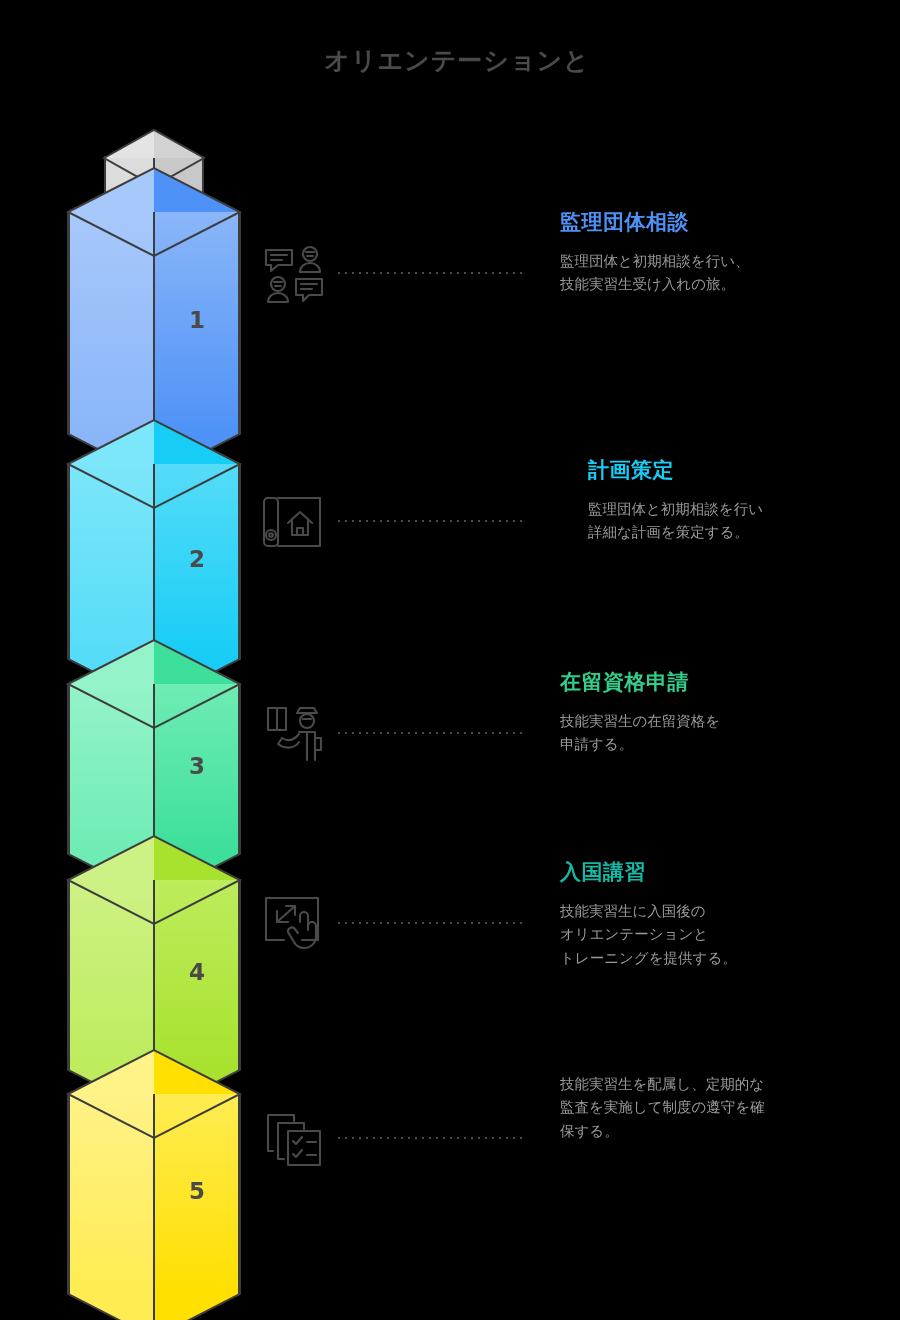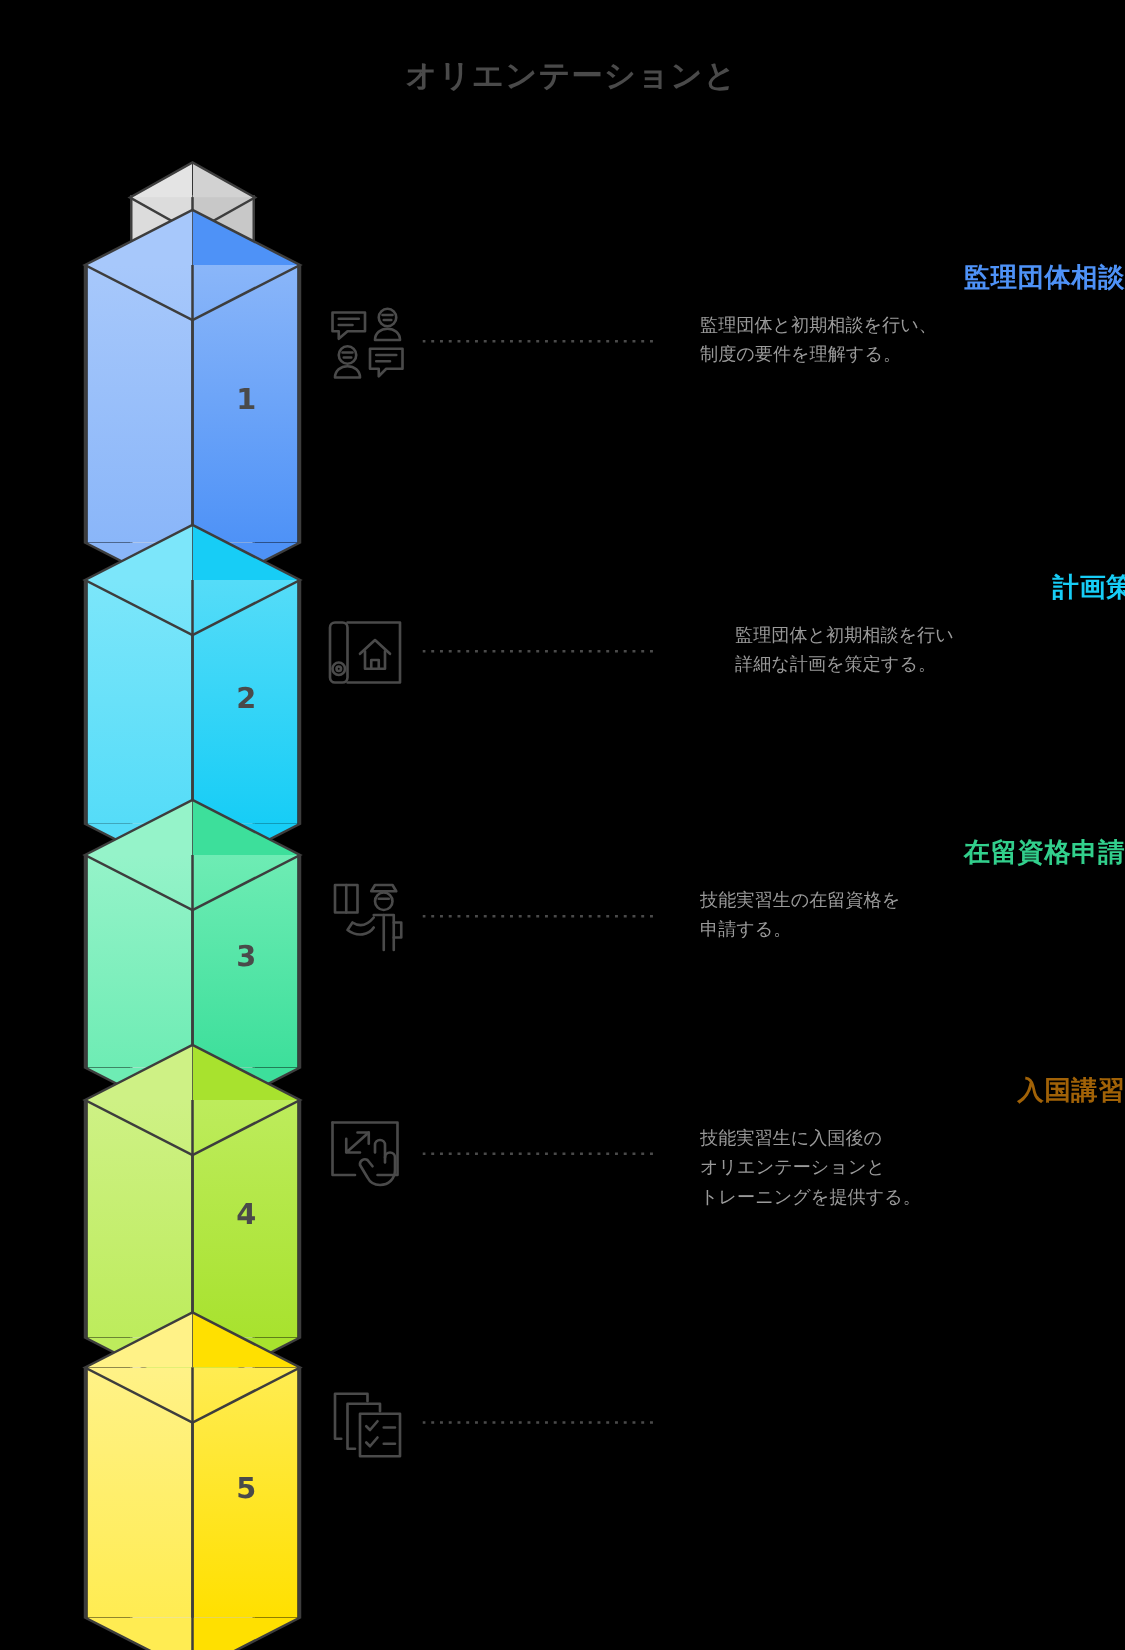--- a/index.html
+++ b/index.html
@@ -82,21 +82,20 @@
   .text-cell {
     position: absolute;
     left: 298px;
     width: 340px;
   }
   .step-title {
     font-size: 21px;
     font-weight: bold;
     margin: 0 0 14px 0;
     letter-spacing: 0.5px;
-    text-align: right;
   }
   .step-desc {
     font-size: 14.5px;
     line-height: 1.62;
     color: #9a9a9a;
     margin: 0;
     white-space: pre-line;
   }
 </style>
 </head>
@@ -252,21 +251,21 @@
       <path style="fill:none;stroke:#4a4a4a;stroke-width:2.1;stroke-linecap:round;stroke-linejoin:round" d="M12 40h8M13 44h6"></path>
       <path style="fill:none;stroke:#4a4a4a;stroke-width:2.1;stroke-linecap:round;stroke-linejoin:round" d="M6 60c0-5.5 4.5-9 10-9s10 3.5 10 9z"></path>
       <path style="fill:none;stroke:#4a4a4a;stroke-width:2.1;stroke-linecap:round;stroke-linejoin:round" d="M34 37h26v16H47l-6 6v-6h-7z"></path>
       <path style="fill:none;stroke:#4a4a4a;stroke-width:2.1;stroke-linecap:round;stroke-linejoin:round" d="M39 42h16M39 47h11"></path>
     </svg>
       </div>
       <div class="dots" style="top: 42px;"></div>
       <div class="text-cell" style="top: -22px;">
         <div class="step-title" style="color: rgb(78, 146, 247);">監理団体相談</div>
         <div class="step-desc">監理団体と初期相談を行い、
-制度の要件を理解する。</div>
+技能実習生受け入れの旅。</div>
       </div>
     </div>
     <div class="row" style="top: 478px;">
       <div class="icon-cell" style="top: 12px;">
         <svg width="64" height="64" viewBox="0 0 64 64">
       <path style="fill:none;stroke:#4a4a4a;stroke-width:2.1;stroke-linecap:round;stroke-linejoin:round" d="M6 8h6a4 4 0 0 1 4 4v40a4 4 0 0 1-4 4H6a4 4 0 0 1-4-4V12a4 4 0 0 1 4-4z"></path>
       <circle style="fill:none;stroke:#4a4a4a;stroke-width:2.1;stroke-linecap:round;stroke-linejoin:round" cx="9" cy="45" r="5"></circle>
       <circle style="fill:none;stroke:#4a4a4a;stroke-width:2.1;stroke-linecap:round;stroke-linejoin:round" cx="9" cy="45" r="1.8"></circle>
       <path style="fill:none;stroke:#4a4a4a;stroke-width:2.1;stroke-linecap:round;stroke-linejoin:round" d="M16 8h42v48H16"></path>
       <path style="fill:none;stroke:#4a4a4a;stroke-width:2.1;stroke-linecap:round;stroke-linejoin:round" d="M26 33l12-11 12 11"></path>
@@ -308,34 +307,37 @@
       <path style="fill:none;stroke:#4a4a4a;stroke-width:2.1;stroke-linecap:round;stroke-linejoin:round" d="M4 6h52v42H40"></path>
       <path style="fill:none;stroke:#4a4a4a;stroke-width:2.1;stroke-linecap:round;stroke-linejoin:round" d="M4 6v42h18"></path>
       <path style="fill:none;stroke:#4a4a4a;stroke-width:2.1;stroke-linecap:round;stroke-linejoin:round" d="M15 30L33 14M15 30v-11M15 30h11"></path>
       <path style="fill:none;stroke:#4a4a4a;stroke-width:2.1;stroke-linecap:round;stroke-linejoin:round" d="M33 14h-9M33 14v9"></path>
       <path style="fill:none;stroke:#4a4a4a;stroke-width:2.1;stroke-linecap:round;stroke-linejoin:round" d="M38 30v-6a4 4 0 0 1 8 0v14"></path>
       <path style="fill:none;stroke:#4a4a4a;stroke-width:2.1;stroke-linecap:round;stroke-linejoin:round" d="M46 34a4 4 0 0 1 8 0v10c0 7-5 12-12 12-5 0-8-2-10-6l-6-10a4 4 0 0 1 6-4l4 5"></path>
     </svg>
       </div>
       <div class="dots" style="top: 42px;"></div>
       <div class="text-cell" style="top: -22px;">
-        <div class="step-title" style="color: #a16207; margin-left: 40px;">入国講習</div>
+        <div class="step-title" style="color: #14b8a6;">入国講習</div>
         <div class="step-desc">技能実習生に入国後の
 オリエンテーションと
 トレーニングを提供する。</div>
       </div>
     </div>
     <div class="row" style="top: 1095px;">
       <div class="icon-cell" style="top: 12px;">
         <svg width="64" height="64" viewBox="0 0 64 64">
       <path style="fill:none;stroke:#4a4a4a;stroke-width:2.1;stroke-linecap:round;stroke-linejoin:round" d="M6 8h26v6M6 8v36h5"></path>
       <path style="fill:none;stroke:#4a4a4a;stroke-width:2.1;stroke-linecap:round;stroke-linejoin:round" d="M16 16h26v6M16 16v36h6"></path>
       <path style="fill:none;stroke:#4a4a4a;stroke-width:2.1;stroke-linecap:round;stroke-linejoin:round" d="M26 24h32v34H26z"></path>
       <path style="fill:none;stroke:#4a4a4a;stroke-width:2.1;stroke-linecap:round;stroke-linejoin:round" d="M31 34l3 3 6-7"></path>
       <path style="fill:none;stroke:#4a4a4a;stroke-width:2.1;stroke-linecap:round;stroke-linejoin:round" d="M31 47l3 3 6-7"></path>
       <path style="fill:none;stroke:#4a4a4a;stroke-width:2.1;stroke-linecap:round;stroke-linejoin:round" d="M45 35h9M45 48h9"></path>
     </svg>
       </div>
       <div class="dots" style="top: 42px;"></div>
       <div class="text-cell" style="top: -22px;">
+        <div class="step-desc">技能実習生を配属し、定期的な
+監査を実施して制度の遵守を確
+保する。</div>
       </div>
     </div>
   </div>
 
 </body></html>

